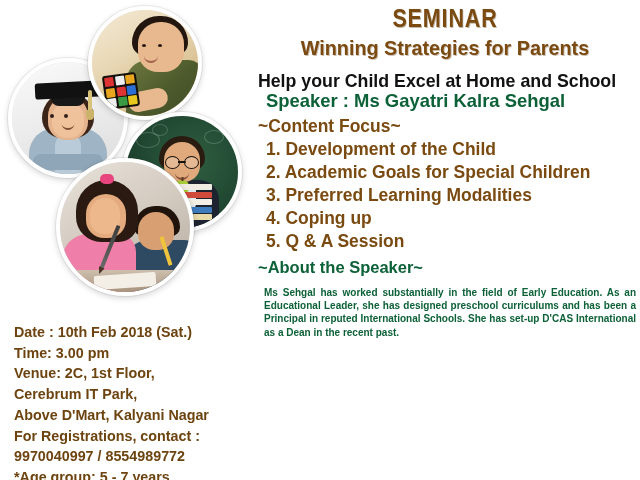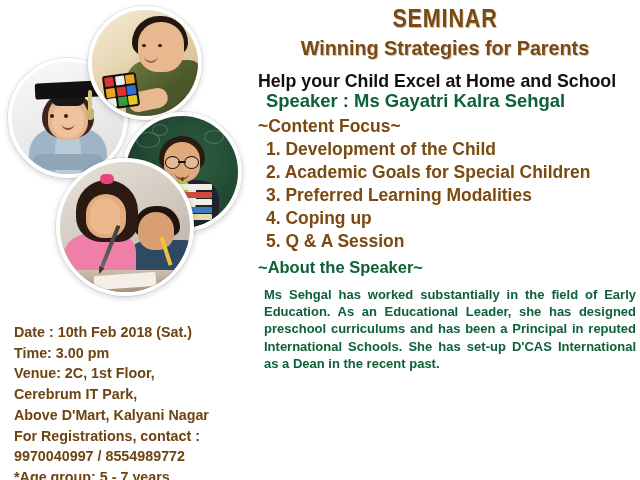--- a/index.html
+++ b/index.html
@@ -153,21 +153,21 @@
   .cflist li{
     color:#7a4a11;font-weight:bold;font-size:18px;margin:1px 0 0 16px;line-height:1.22;
     transform:scaleX(.97);transform-origin:left center;
   }
   .t-abhead{
     margin:5px 0 0 8px;color:#0d6138;font-weight:bold;font-size:17px;
     transform:scaleX(.97);transform-origin:left center;
   }
   .bio{margin:8px 0 0 14px;width:372px;}
   .bio p{
-    margin:0;color:#0d6138;font-weight:bold;font-size:13px;
+    margin:0;color:#0d6138;font-weight:bold;font-size:10px;
     line-height:1.33;text-align:justify;
   }
   .bio p.last{text-align:justify;}
 
   
   .details{position:absolute;left:14px;top:322px;width:240px;}
   .details div{
     color:#6d4410;font-weight:bold;font-size:14.6px;line-height:1.42;
     transform:scaleX(.98);transform-origin:left center;white-space:nowrap;
   }

